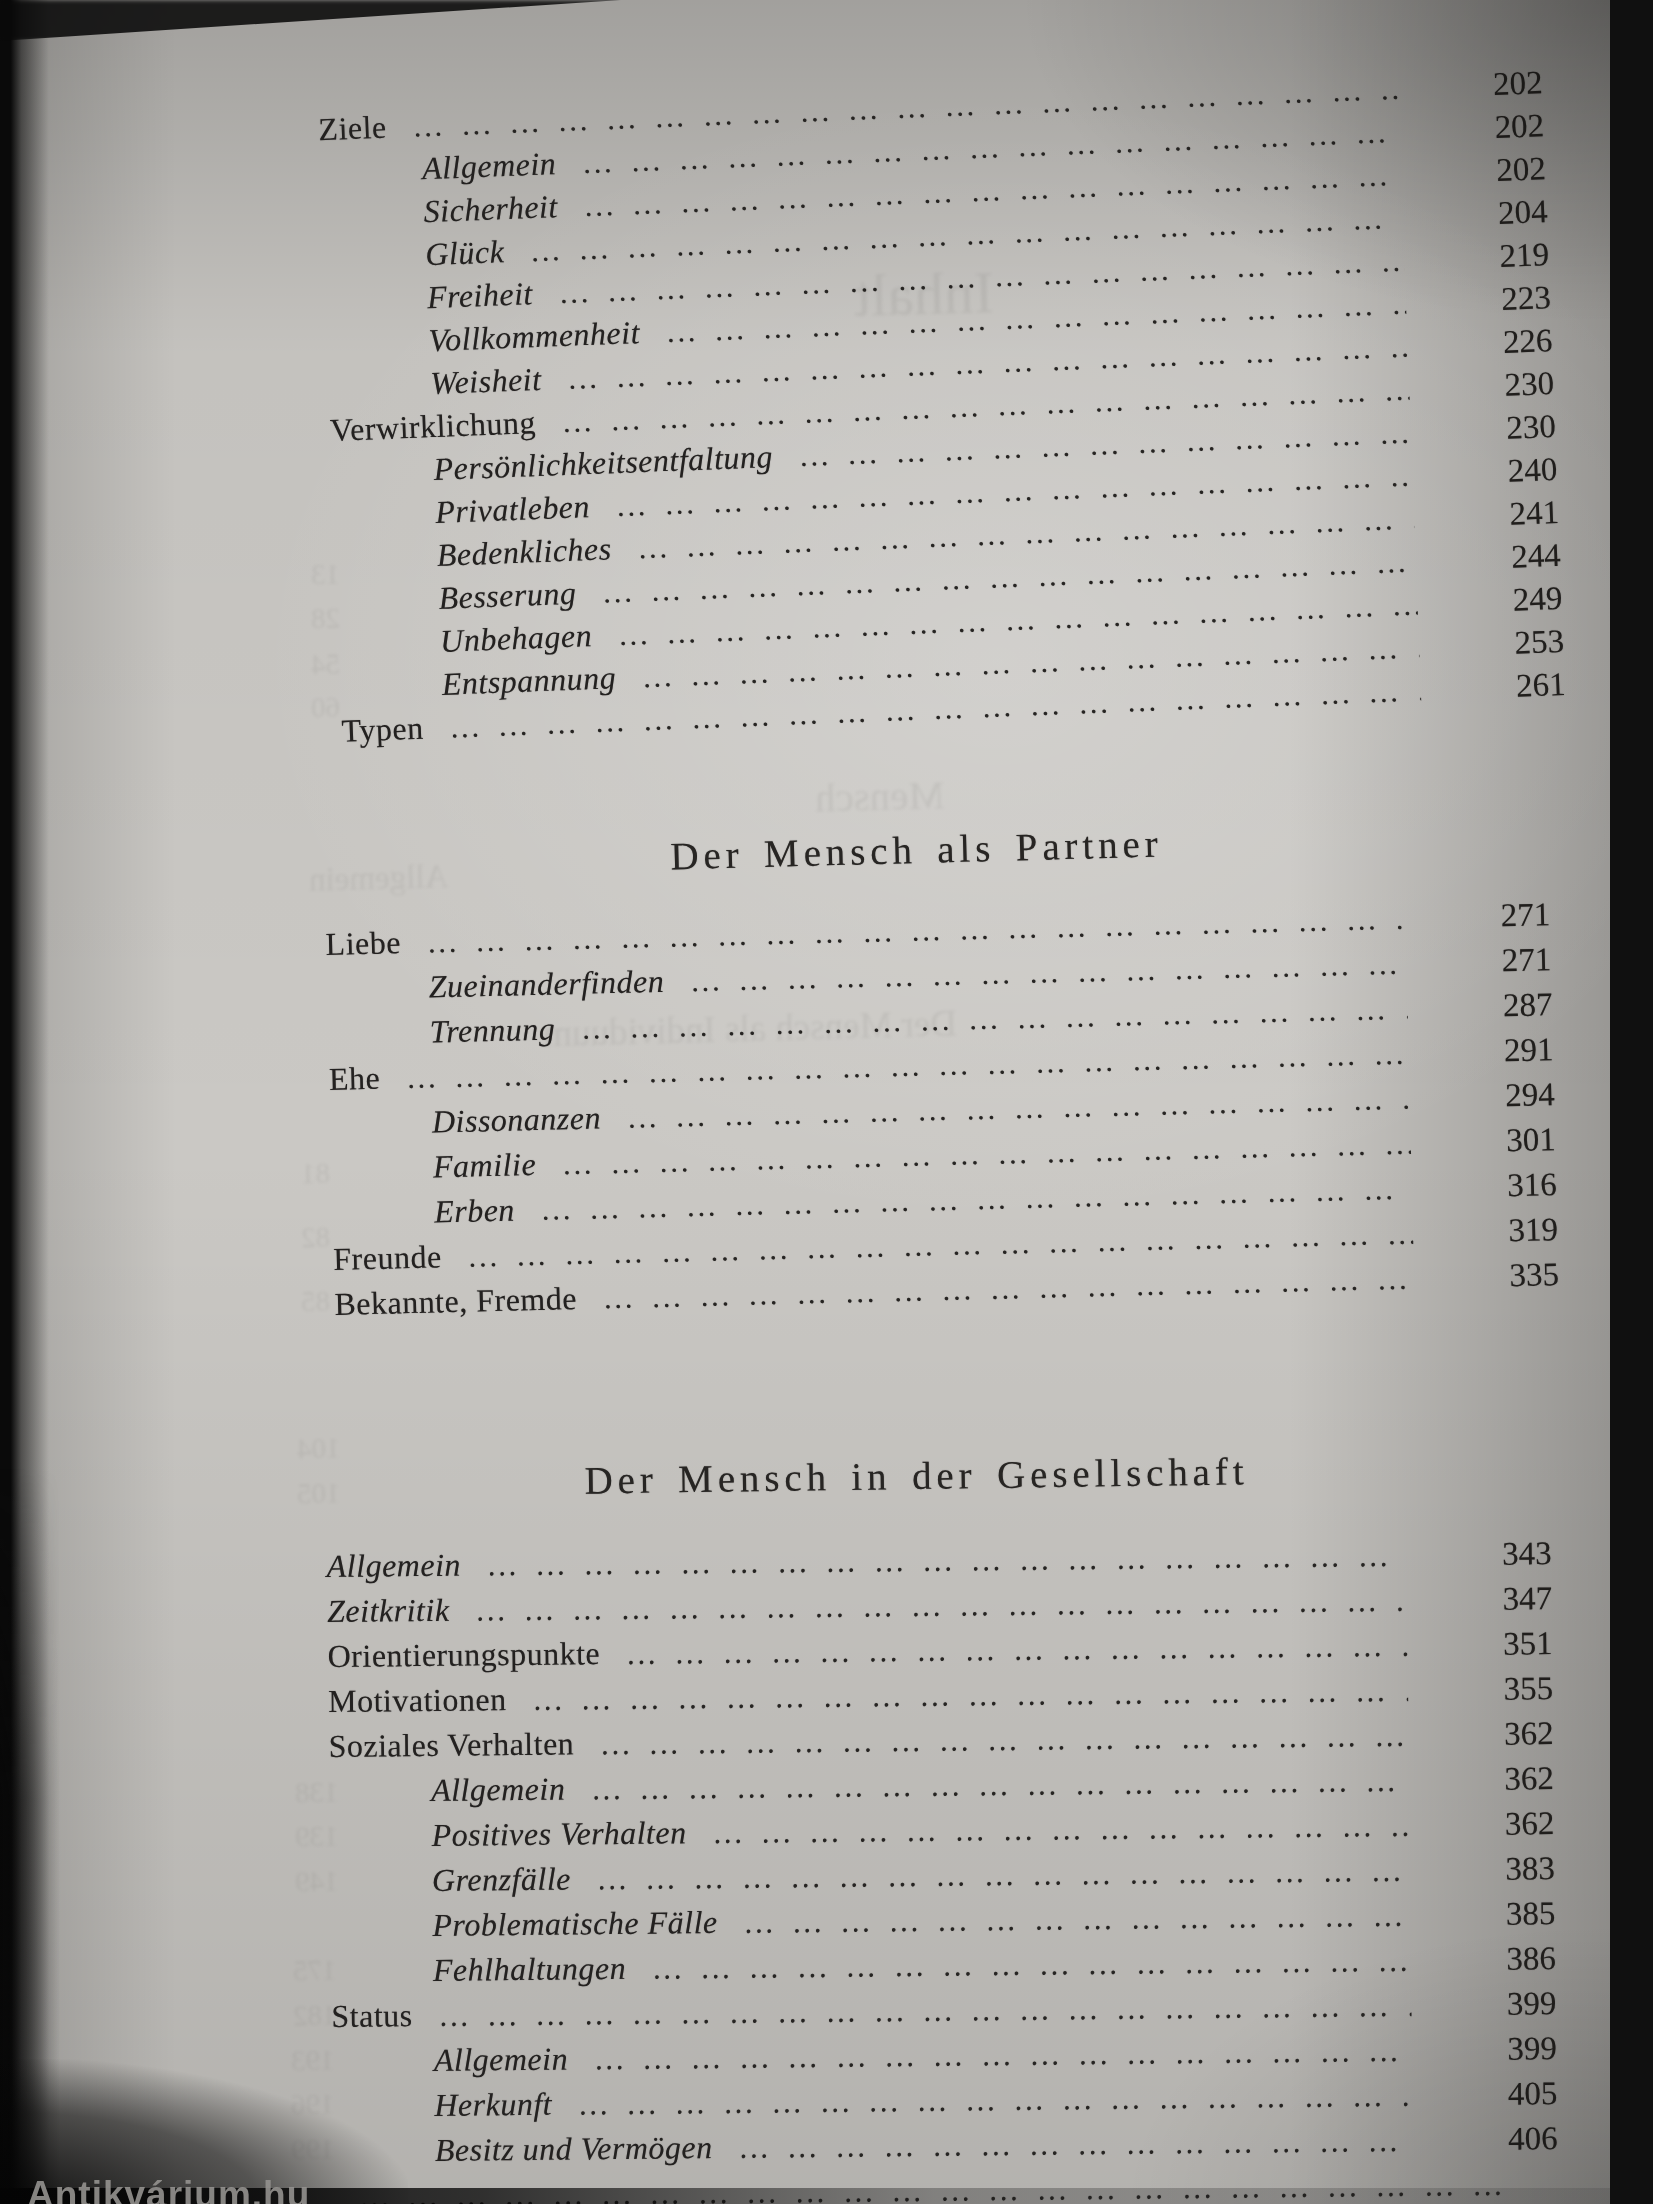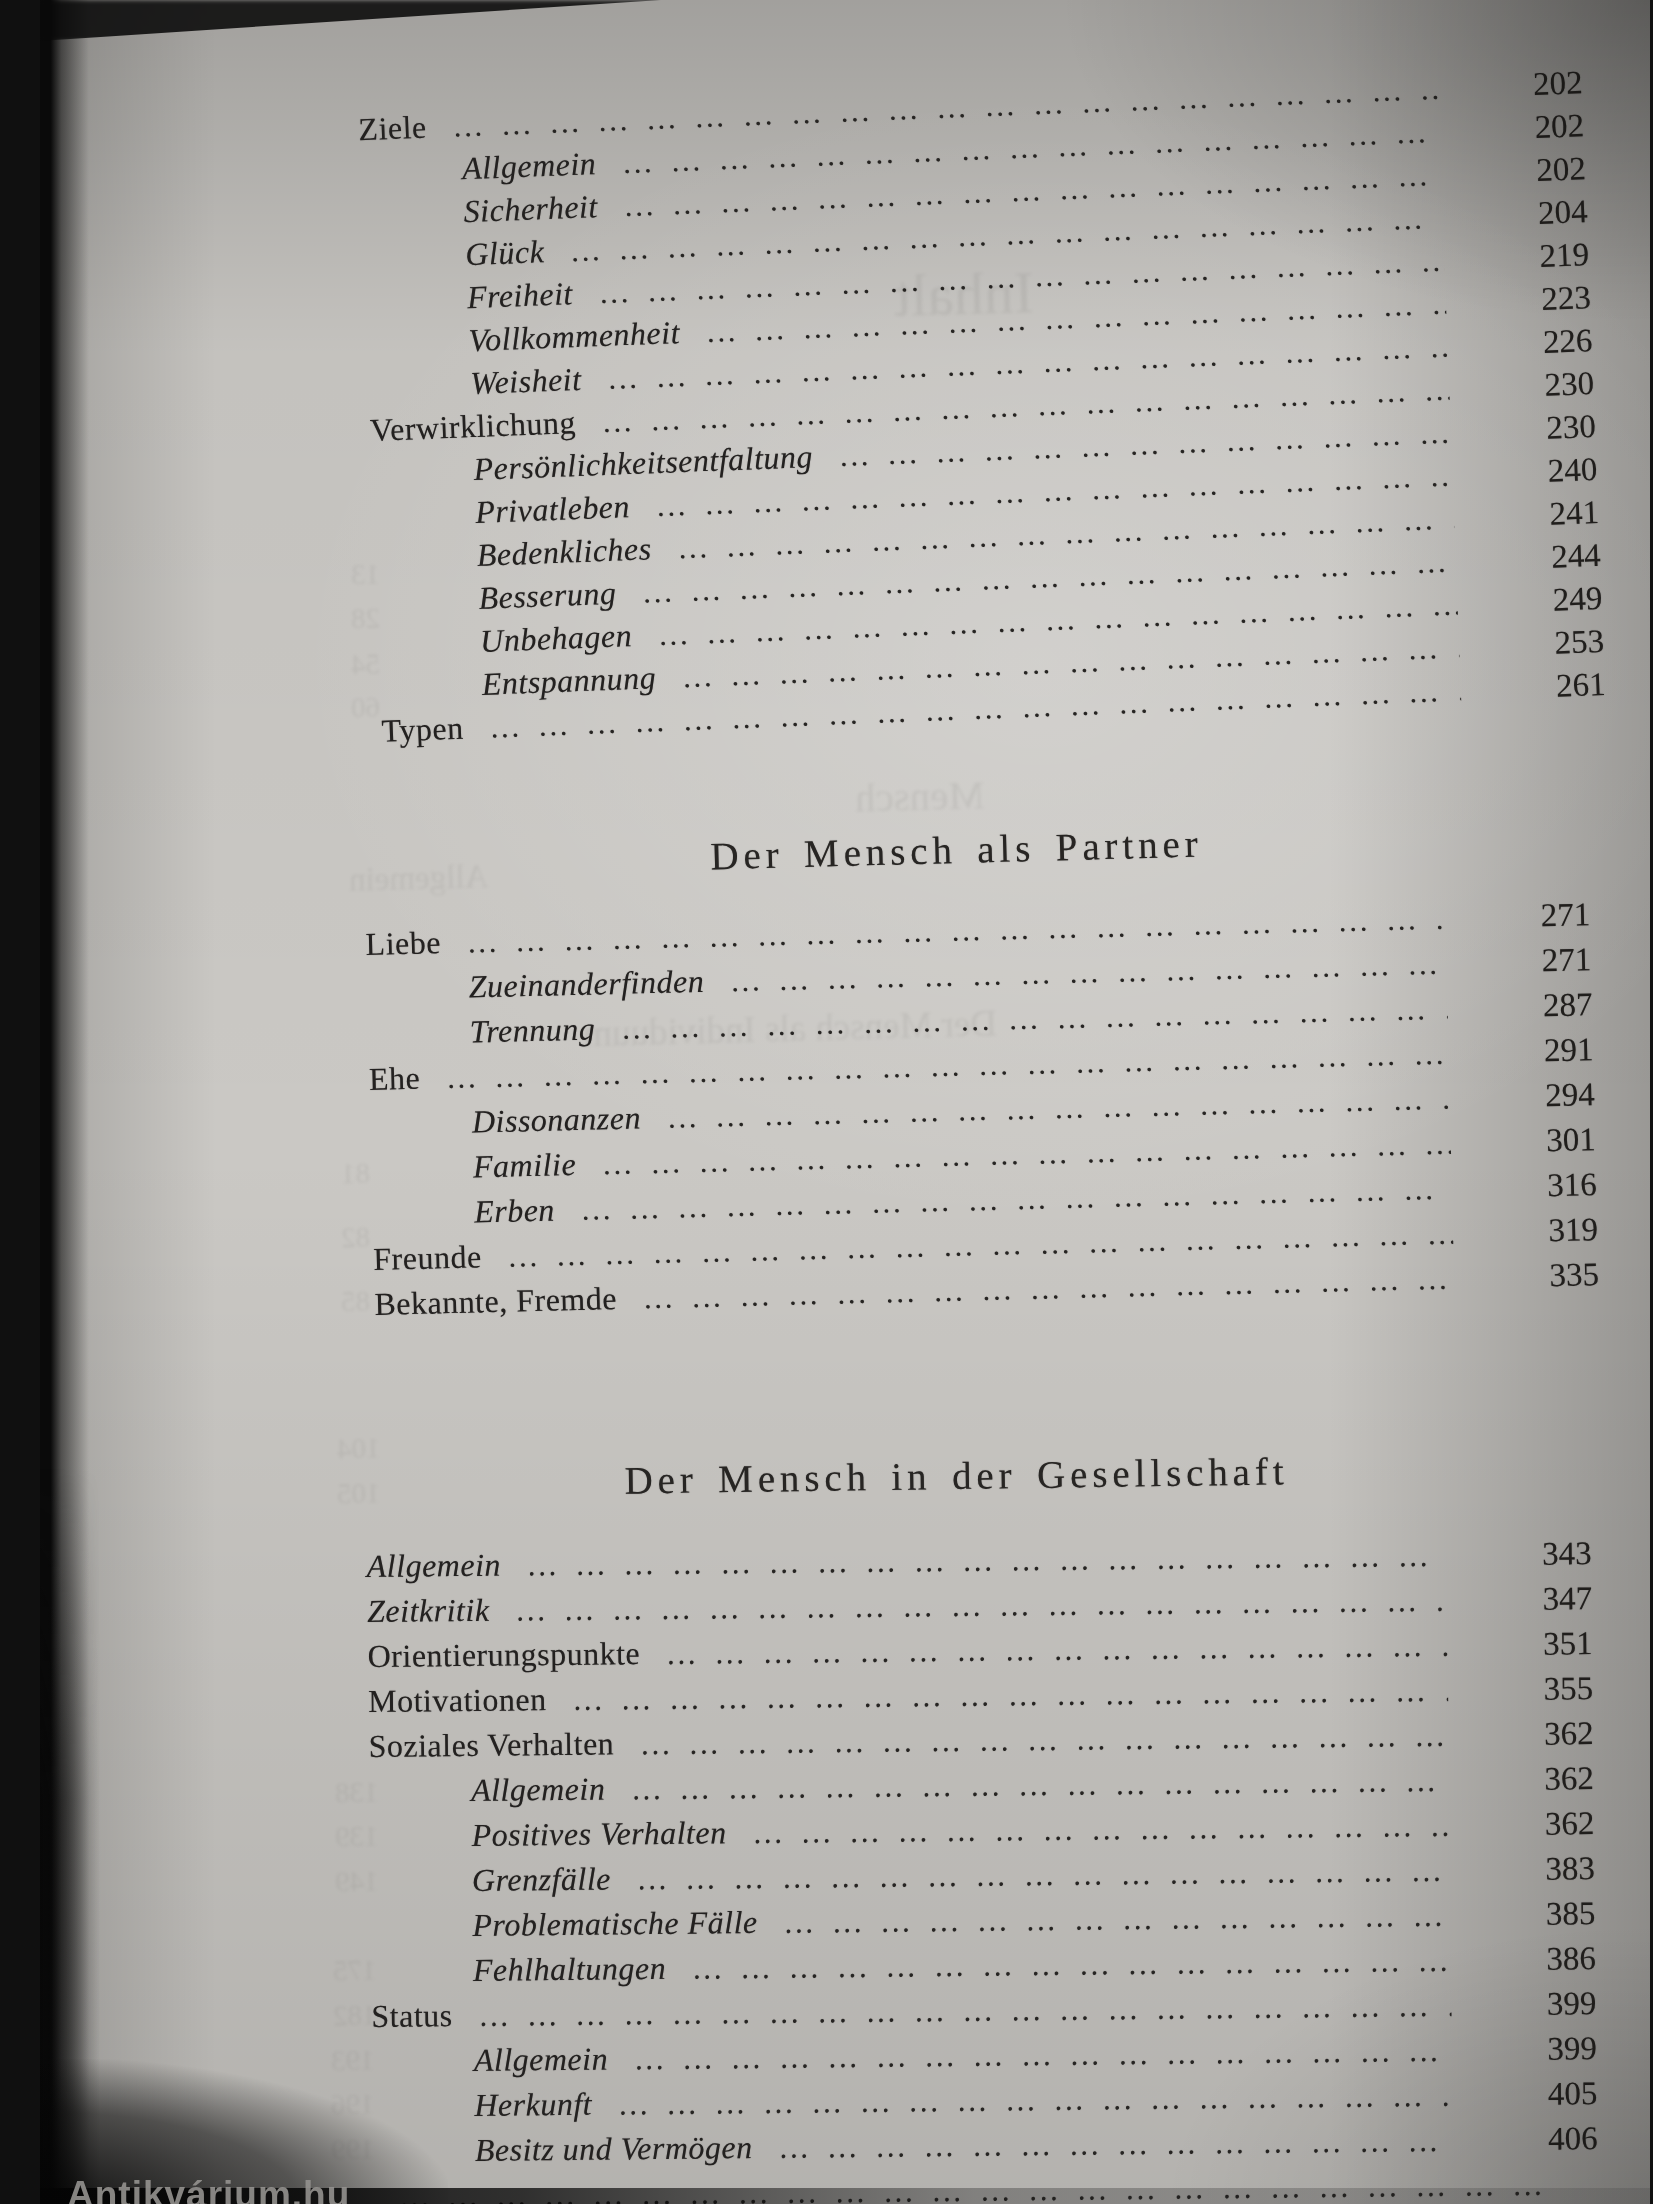--- a/index.html
+++ b/index.html
@@ -1,17 +1,17 @@
 <!DOCTYPE html>
 <html><head>
 <meta charset="utf-8">
 <style>
   html,body{margin:0;padding:0;background:#101010;}
   #photo{position:relative;width:1610px;height:2205px;overflow:hidden;
-         background:#161616;font-family:"Liberation Serif","DejaVu Serif",serif;margin-left:40px;}
+         background:#161616;font-family:"Liberation Serif","DejaVu Serif",serif;}
   
   #paper{position:absolute;inset:0;
     background:
       radial-gradient(1213px 922px at 62% 30%, rgba(255,255,255,.20), transparent 62%),
       linear-gradient(to right, rgba(0,0,0,.17) 0%, rgba(0,0,0,0) 11%, rgba(0,0,0,0) 80%, rgba(0,0,0,.24) 100%),
       linear-gradient(to bottom, rgba(0,0,0,.20) 0%, rgba(0,0,0,.03) 16%, rgba(0,0,0,0) 52%, rgba(0,0,0,.11) 100%),
       #cac8c4;}
   
   .vignette{position:absolute;inset:0;pointer-events:none;
     background:

